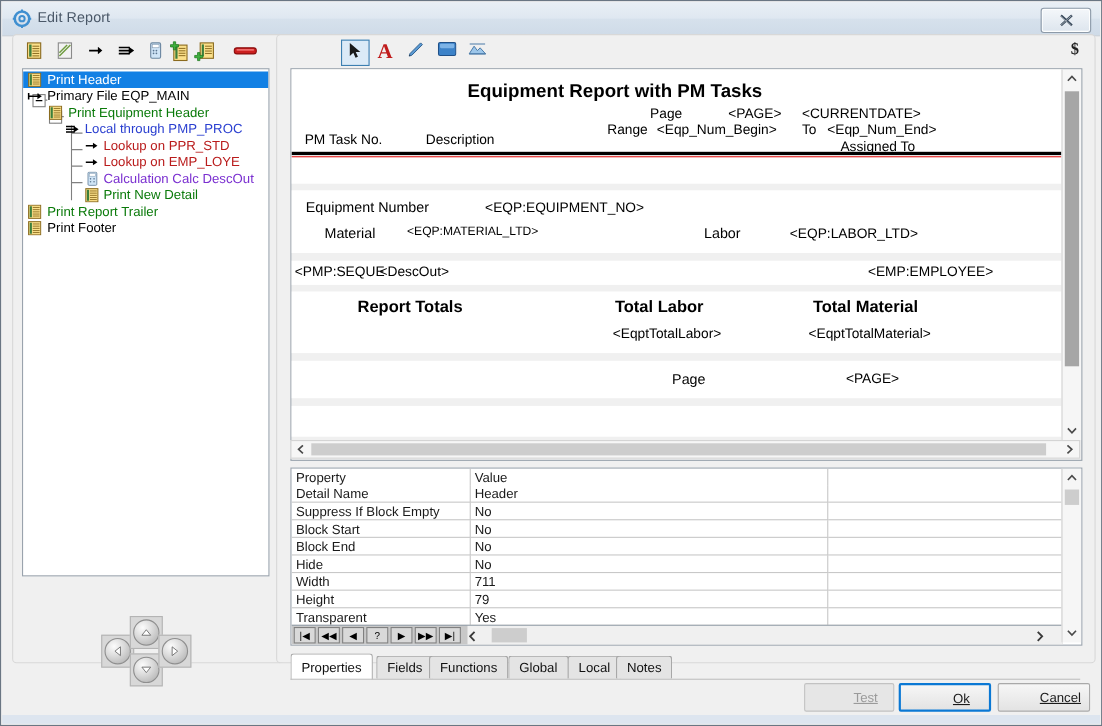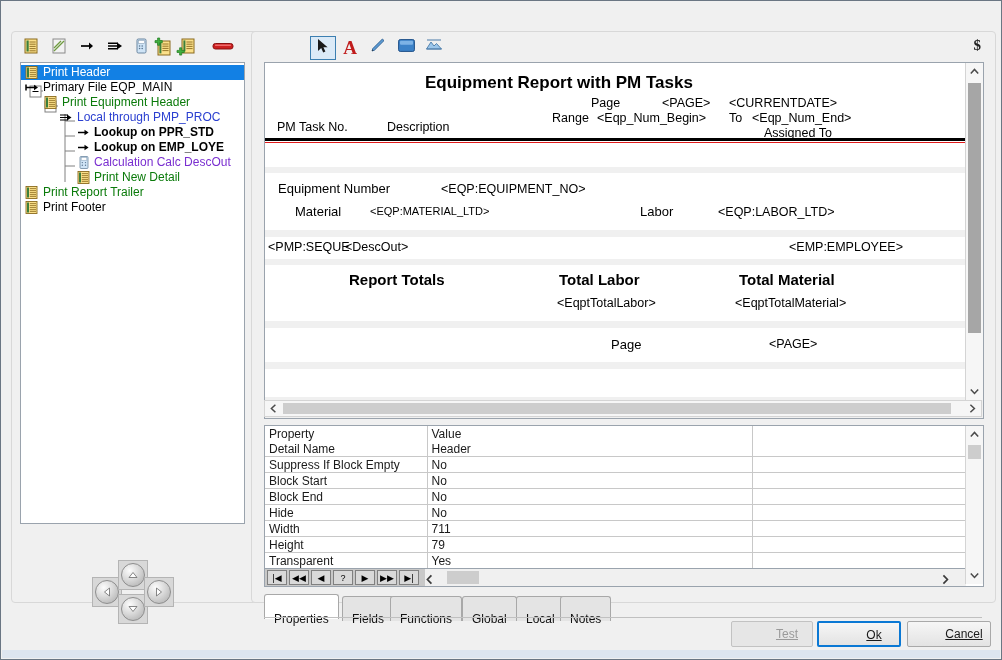--- a/index.html
+++ b/index.html
@@ -55,21 +55,21 @@
   .tnode{
     position:relative;height:15px;line-height:15px;
     font-size:12px;white-space:nowrap;cursor:pointer;
   }
   .tnode .lbl{position:absolute;top:0;}
   .tnode .ico{position:absolute;top:1px;width:13px;height:13px;}
   .sel{background:#1280e4;color:#ffffff;}
   .c-green{color:#0a7a0a;}
   .c-black{color:#000000;}
   .c-blue{color:#2a3fd0;}
-  .c-magenta{color:#000000;font-weight:bold;}
+  .c-magenta{color:#b91c1c;}
   .c-purple{color:#7a2fd0;}
 
   .treelines{position:absolute;left:0;top:0;width:223px;height:460px;pointer-events:none;}
 
   
   .navpad{position:absolute;left:80px;top:528px;width:80px;height:62px;}
   .navbtn{
     position:absolute;width:28px;height:28px;
     background:#d8d8d8;border:1px solid #b4b4b4;
     display:flex;align-items:center;justify-content:center;cursor:pointer;
@@ -127,21 +127,21 @@
     border:1px solid #808080;box-sizing:border-box;
     display:flex;align-items:center;justify-content:center;font-size:9px;cursor:pointer;color:#000;
   }
   .ghsb{position:absolute;left:110px;bottom:0;width:591px;height:17px;background:#f0f0f0;}
   .ghsb .thumb{position:absolute;left:22px;top:2px;width:32px;height:13px;background:#cdcdcd;cursor:pointer;}
 
   
   .tabs{position:absolute;left:12px;top:562px;height:24px;}
   .tab{
     position:absolute;top:2px;height:21px;line-height:21px;
-    padding:12px 9px;font-size:12px;color:#111;
+    padding:0 9px;font-size:12px;color:#111;
     border:1px solid #a8a8a8;border-bottom:none;background:#e4e4e4;
     border-radius:3px 3px 0 0;cursor:pointer;box-sizing:border-box;
   }
   .tab.on{background:#ffffff;top:0;height:24px;line-height:24px;border-color:#a8a8a8;font-weight:normal;}
   .tabline{position:absolute;left:12px;top:585px;width:718px;height:1px;background:#c0c0c0;}
 
   
   .btn{
     position:absolute;height:26px;line-height:24px;text-align:center;
     font-size:12px;color:#1a1a1a;background:linear-gradient(to bottom,#f6f6f6,#e3e3e3);
@@ -150,20 +150,36 @@
   .btn.disabled{color:#9a9a9a;background:#e6e6e6;border-color:#c2c2c2;cursor:default;}
   .btn.focus{border:2px solid #0a78d4;}
   .btn u{margin-left:30px;}
   .statusbar{position:absolute;left:1px;bottom:1px;width:998px;height:8px;background:#dde5ef;}
 </style>
 </head>
 <body>
 
 <div class="window">
 
+  <div class="titlebar">
+    <span class="title-icon">
+      <svg width="18" height="18" viewBox="0 0 18 18">
+        <circle cx="9" cy="9" r="6.6" fill="none" stroke="#3f8fd0" stroke-width="2.3"></circle>
+        <circle cx="9" cy="9" r="2.4" fill="none" stroke="#3f8fd0" stroke-width="1.8"></circle>
+        <path d="M9 0.6v2.4M9 15v2.4M0.6 9h2.4M15 9h2.4" stroke="#3f8fd0" stroke-width="1.8"></path>
+      </svg>
+    </span>
+    <span class="title-text">Edit Report</span>
+    <div class="closebtn">
+      <svg width="13" height="11" viewBox="0 0 13 11">
+        <path d="M1.5 1 L11.5 10 M11.5 1 L1.5 10" stroke="#394a5c" stroke-width="2.1" fill="none"></path>
+        <path d="M1 1.4 L11 10.4 M11 1.4 L1 10.4" stroke="#ffffff" stroke-width="0.8" fill="none" opacity="0.55"></path>
+      </svg>
+    </div>
+  </div>
 
   <div class="leftpanel">
 
     <div class="lefttoolbar">
 
       <span class="tb-icon" style="left:10px;">
         <svg width="18" height="18" viewBox="0 0 18 18">
           <rect x="3" y="2" width="12" height="14" fill="#fbe08a" stroke="#8a6a1e" stroke-width="1"></rect>
           <rect x="4.5" y="3.5" width="2.2" height="11" fill="#3c7f3c"></rect>
           <path d="M7.5 5h6.2M7.5 7.2h6.2M7.5 9.4h6.2M7.5 11.6h6.2M7.5 13.8h6.2" stroke="#8a6a1e" stroke-width="0.9"></path>
@@ -460,21 +476,21 @@
           <span class="rt" style="left:453px;top:32px;font-size:12.5px;">&lt;EQP:LABOR_LTD&gt;</span>
         </div>
 
         <div class="band" style="top:174px;height:22px;">
           <span class="rt" style="left:3px;top:3px;font-size:12.5px;">&lt;PMP:SEQUE</span>
           <span class="rt" style="left:80px;top:3px;font-size:12.5px;">&lt;DescOut&gt;</span>
           <span class="rt" style="left:524px;top:3px;font-size:12.5px;">&lt;EMP:EMPLOYEE&gt;</span>
         </div>
 
         <div class="band" style="top:202px;height:56px;">
-          <span class="rt" style="left:60px;top:6px;font-size:15px;font-weight:bold;margin-left:24px;">Report Totals</span>
+          <span class="rt" style="left:60px;top:6px;font-size:15px;font-weight:bold;">Report Totals</span>
           <span class="rt" style="left:294px;top:6px;font-size:15px;font-weight:bold;">Total Labor</span>
           <span class="rt" style="left:474px;top:6px;font-size:15px;font-weight:bold;">Total Material</span>
           <span class="rt" style="left:292px;top:31px;font-size:12.5px;">&lt;EqptTotalLabor&gt;</span>
           <span class="rt" style="left:470px;top:31px;font-size:12.5px;">&lt;EqptTotalMaterial&gt;</span>
         </div>
 
         <div class="band" style="top:265px;height:34px;">
           <span class="rt" style="left:346px;top:9px;font-size:13px;">Page</span>
           <span class="rt" style="left:504px;top:9px;font-size:12.5px;">&lt;PAGE&gt;</span>
         </div>

